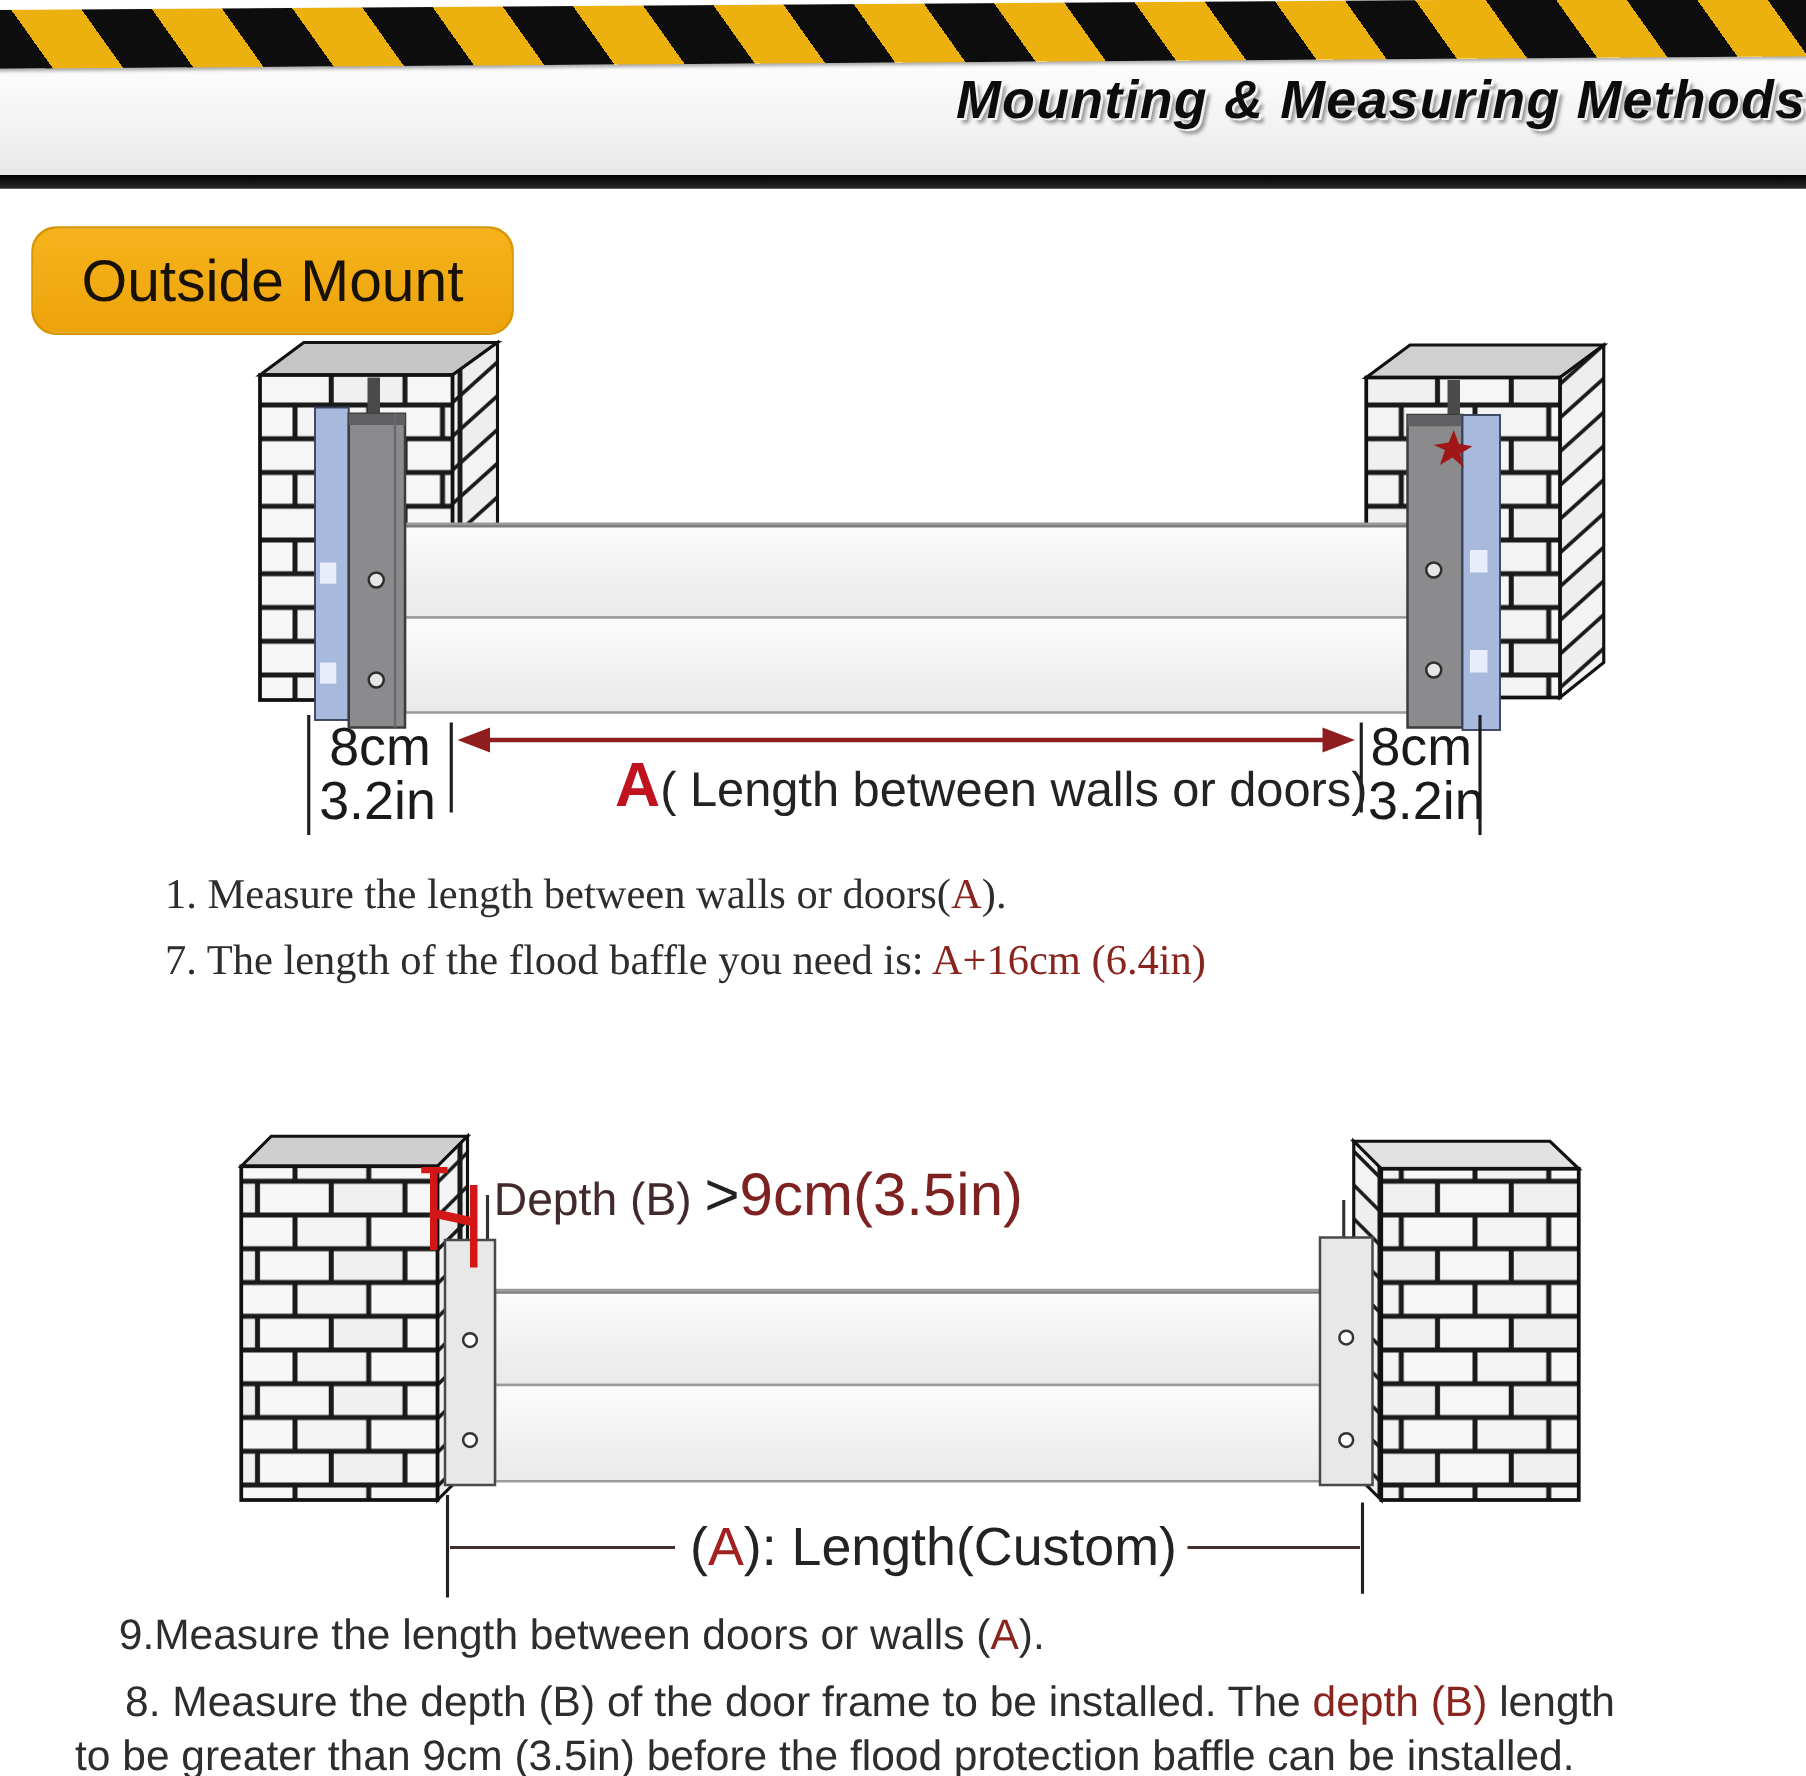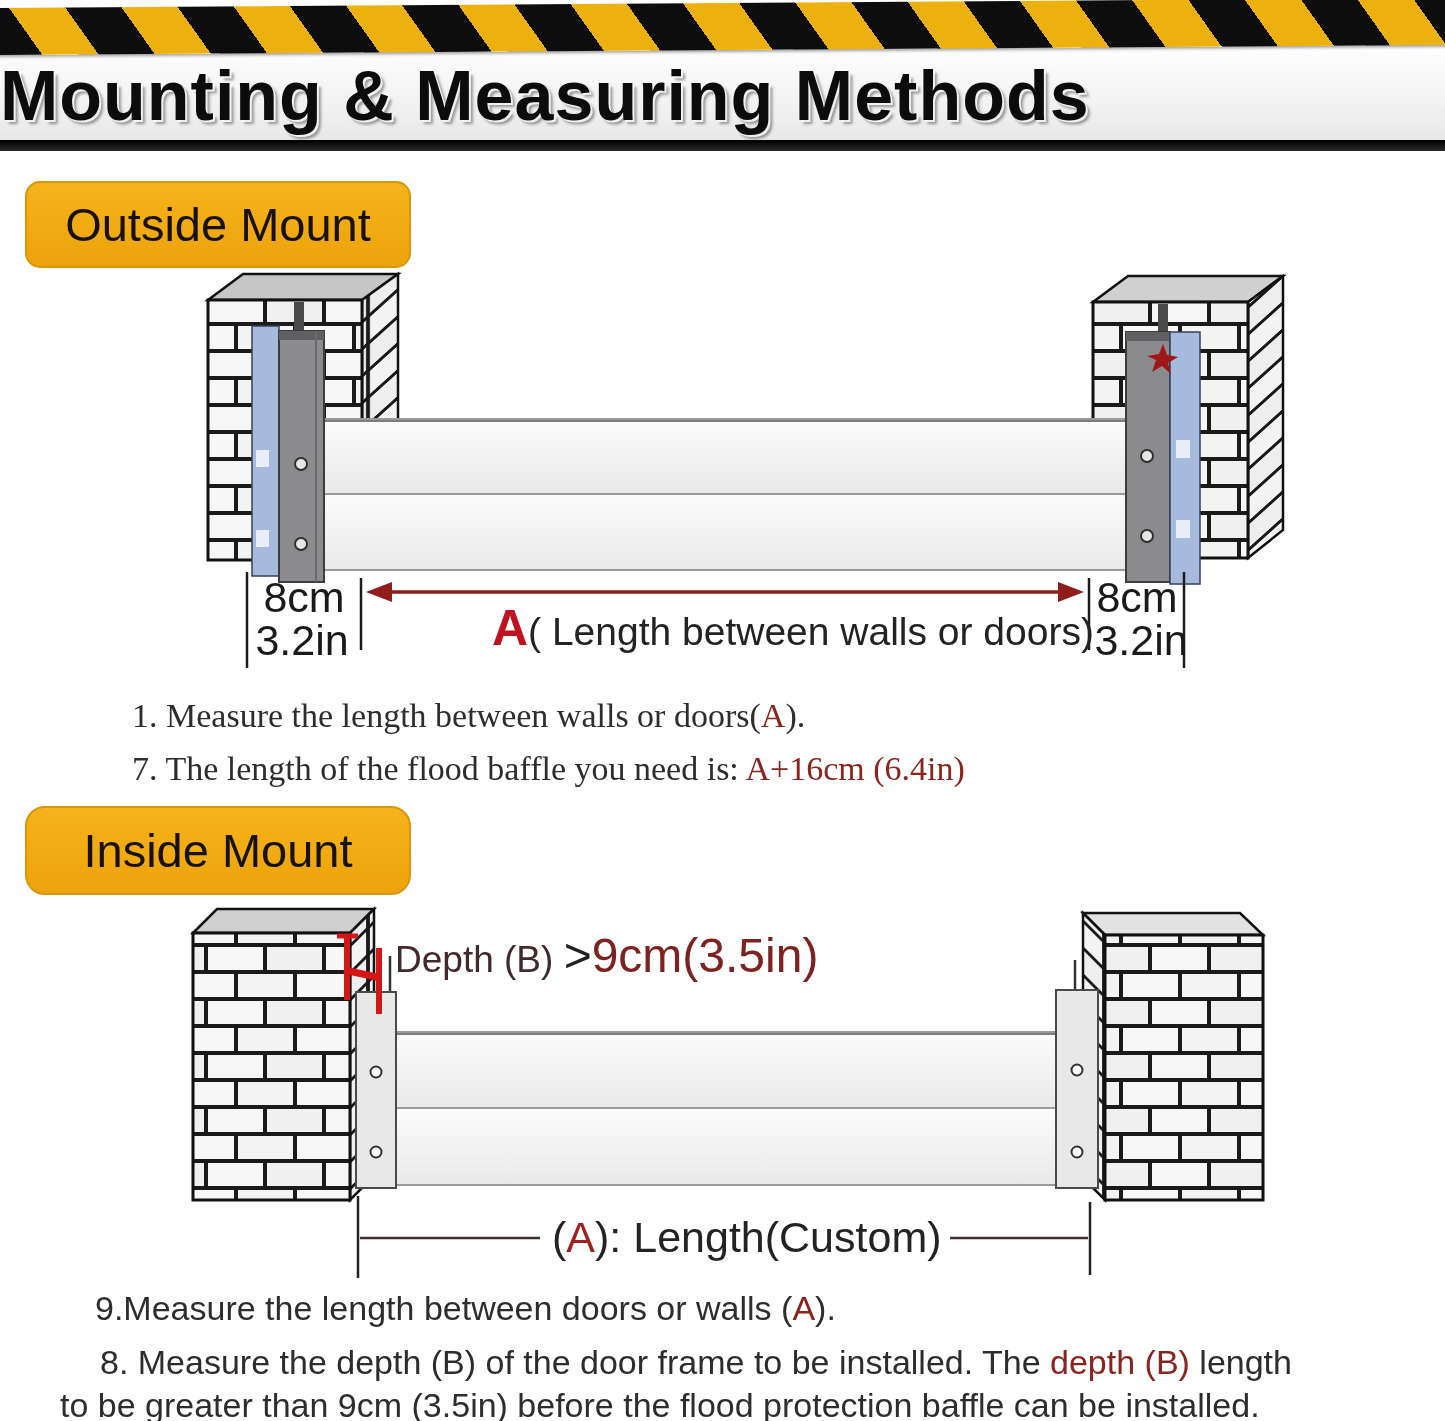--- a/index.html
+++ b/index.html
@@ -5,31 +5,31 @@
   html,body{margin:0;padding:0;background:#fff;}
   .page{position:relative;width:1445px;height:1421px;background:#ffffff;overflow:hidden;
         font-family:"Liberation Sans", sans-serif;}
   
   .title-bg{position:absolute;top:50px;left:0;width:100%;height:90px;
             background:linear-gradient(180deg,#fdfdfd 0%,#f2f2f2 60%,#e8e8e8 100%);}
   .stripe-band{position:absolute;top:3px;left:-14px;width:1475px;height:47px;
                transform:rotate(-0.4deg);
                background:repeating-linear-gradient(55deg,#0d0d0d 0 46px,#ecb10f 46px 92px);
                box-shadow:0 2px 3px rgba(0,0,0,.35);}
-  .page-title{position:absolute;top:56px;left:0;width:100%;text-align:left;
-              font-size:70px;font-weight:bold;color:#0c0c0c;letter-spacing:1px;
-              text-shadow:2px 2px 0 rgba(255,255,255,.85), 4px 4px 3px rgba(0,0,0,.38);}
+  .page-title{position:absolute;top:56px;left:0;width:100%;text-align:right;
+              font-size:43px;font-weight:bold;color:#0c0c0c;letter-spacing:1px;
+              text-shadow:2px 2px 0 rgba(255,255,255,.85), 4px 4px 3px rgba(0,0,0,.38);font-style:italic;}
   .black-bar{position:absolute;top:140px;left:0;width:100%;height:11px;
              background:linear-gradient(180deg,#000 0%,#2a2a2a 100%);}
   
   .section-label{position:absolute;left:25px;width:382px;height:83px;border-radius:20px;
                  background:linear-gradient(180deg,#f6b31b 0%,#eda30c 100%);
                  border:2px solid #d89708;display:flex;align-items:center;justify-content:center;
                  font-size:47px;color:#181206;}
-  .label-outside{top:181px;border-radius:15px;}
+  .label-outside{top:181px;}
   .label-inside{top:806px;height:85px;}
   
   .diagram{position:absolute;left:0;width:1445px;}
   .svg-outside{top:260px;height:420px;}
   .svg-inside{top:895px;height:385px;}
   
   .steps{position:absolute;font-size:34px;color:#2d2d2d;line-height:44px;}
   .steps-outside{top:694px;left:132px;font-family:Liberation Serif, serif;}
   .steps-outside .step-line{margin-bottom:9px;}
   .steps-inside-1{top:1286px;left:95px;}
@@ -128,23 +128,20 @@
       <text x="1141" y="655" font-size="43" fill="#1a1a1a" text-anchor="middle">3.2in</text>
       <text x="492" y="645"><tspan font-size="50" font-weight="bold" fill="#c1121f">A</tspan><tspan font-size="39" fill="#232323">( Length between walls or doors)</tspan></text>
     </g>
   </svg>
 
   <div class="steps steps-outside">
     <div class="step-line"><span>1. Measure the length between walls or doors(</span><span class="em">A</span><span>).</span></div>
     <div class="step-line"><span>7. The length of the flood baffle you need is: </span><span class="em">A+16cm (6.4in)</span><span></span></div>
   </div>
 
-  <div class="section-label label-inside">
-    <span>Inside Mount</span>
-  </div>
 
   <svg class="diagram svg-inside" viewBox="0 895 1445 385">
     <defs>
       <pattern id="brickF2" width="118" height="54" patternUnits="userSpaceOnUse">
         <rect width="118" height="54" fill="#1a1a1a"></rect>
         <rect x="2" y="2" width="55" height="23" fill="#f3f3f3"></rect>
         <rect x="61" y="2" width="55" height="23" fill="#f7f7f7"></rect>
         <rect x="-28" y="29" width="55" height="23" fill="#f6f6f6"></rect>
         <rect x="31" y="29" width="55" height="23" fill="#f0f0f0"></rect>
         <rect x="90" y="29" width="55" height="23" fill="#f6f6f6"></rect>

